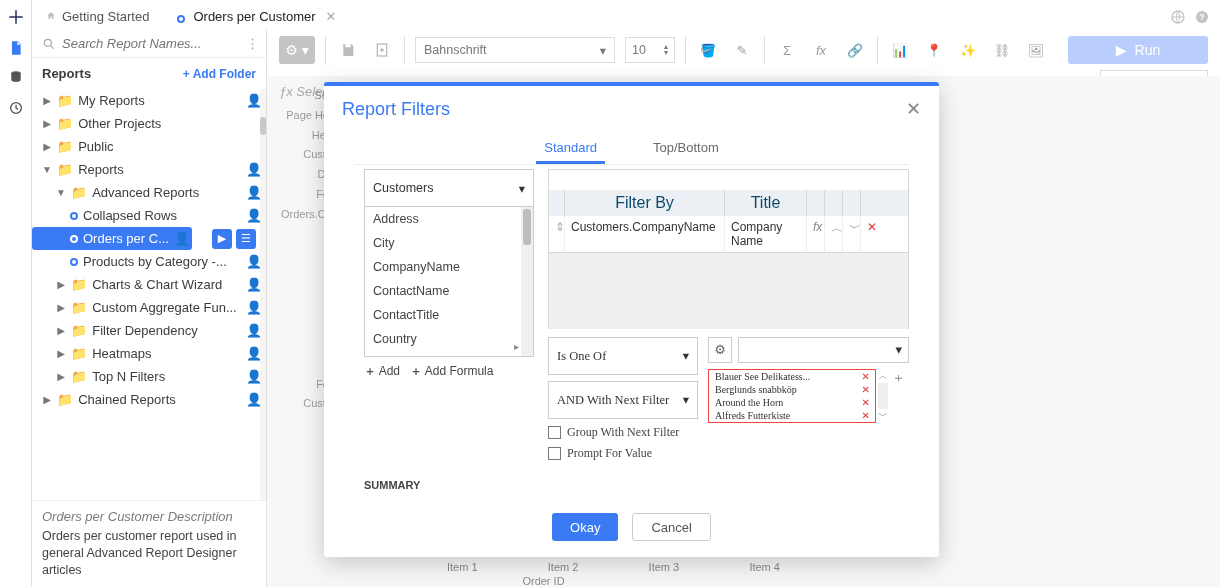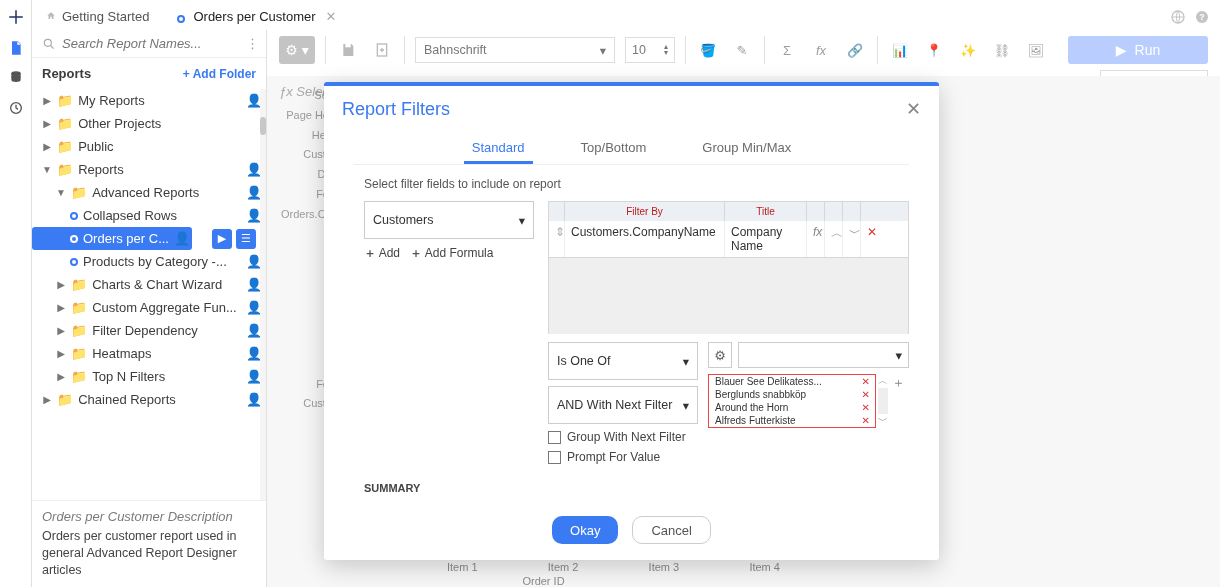--- a/index.html
+++ b/index.html
@@ -73,46 +73,46 @@
   .dd{border:1px solid #ccc;height:38px;display:flex;align-items:center;padding:0 8px;justify-content:space-between;font-size:12.5px;color:#333;background:#fff;cursor:pointer;}
   .flist{border:1px solid #ccc;border-top:none;height:150px;overflow:hidden;position:relative;background:#fff;}
   .flist .fi{padding:5px 8px;font-size:12.5px;color:#444;cursor:pointer;}
   .flist .sc{position:absolute;right:0;top:0;bottom:0;width:12px;background:#f0f0f0;}
   .flist .sc::after{content:"";position:absolute;right:2px;top:2px;width:8px;height:36px;background:#bdbdbd;border-radius:3px;}
   .flist .addarrow{position:absolute;right:14px;bottom:4px;color:#888;font-size:10px;}
   .addrow{display:flex;gap:10px;align-items:center;margin-top:6px;font-size:12px;color:#444;}
   .addrow .plus{font-weight:700;color:#555;}
   .rightcol{flex:1;display:flex;flex-direction:column;}
   .ftable{border:1px solid #d7d7d7;background:#fff;}
-  .fth{display:flex;background:#eceff4;font-size:10px;color:#b91c1c;}
+  .fth{display:flex;background:#eceff4;font-size:16px;color:#0c4a6e;margin-top:20px;}
   .fth>div{padding:4px 6px;border-right:1px solid #d7d7d7;}
   .ftd{display:flex;font-size:12px;color:#333;background:#fff;}
   .ftd>div{padding:4px 6px;border-right:1px solid #eee;}
   .col-grip{width:16px;text-align:center;color:#aaa;}
   .col-fb{flex:0 0 160px;}
   .col-tt{flex:0 0 82px;}
   .col-ic{width:18px;text-align:center;color:#888;}
   .col-del{width:18px;text-align:center;color:#d33;}
   .fgap{height:76px;background:#efefef;border-left:1px solid #d7d7d7;border-right:1px solid #d7d7d7;}
-  .condrow{display:flex;gap:10px;margin-top:8px;align-items:flex-start;}
+  .condrow{display:flex;gap:10px;margin-top:8px;align-items:flex-start;font-family:Liberation Serif, serif;}
   .cond-left{width:150px;display:flex;flex-direction:column;gap:6px;}
   .cond-right{flex:1;display:flex;gap:6px;align-items:flex-start;}
   .gearbox{border:1px solid #ccc;width:24px;height:26px;display:flex;align-items:center;justify-content:center;color:#666;}
   .valsel{border:1px solid #ccc;flex:1;height:26px;display:flex;align-items:center;justify-content:flex-end;padding:0 6px;}
   .vlist{border:1px solid #ef4444;width:168px;background:#fff;font-size:10px;position:relative;}
   .vlist .vi{display:flex;align-items:center;justify-content:space-between;padding:1px 5px 1px 6px;}
   .vlist .vx{color:#d33;}
   .vctrl{display:flex;flex-direction:column;gap:0;margin-left:2px;color:#888;font-size:10px;align-items:center;}
   .chk{display:flex;align-items:center;gap:6px;font-size:12px;color:#444;}
   .chk .box{width:13px;height:13px;border:1.5px solid #777;}
   .summary{margin:8px 30px 0 40px;}
   .summary h5{font-size:11px;font-weight:700;color:#444;margin-bottom:4px;}
   .sumbox{border:1px solid #ddd;padding:8px 10px;font-size:12px;color:#555;line-height:1.4;}
   .mfoot{display:flex;justify-content:center;gap:14px;padding:18px 0 16px;}
-  .btn{height:28px;padding:0 18px;border-radius:10px;display:inline-flex;align-items:center;cursor:pointer;font-size:13px;}
+  .btn{height:28px;padding:0 18px;border-radius:3px;display:inline-flex;align-items:center;cursor:pointer;font-size:13px;}
   .btn.primary{background:#3a7af2;color:#fff;}
   .btn.sec{background:#fff;border:1px solid #ccc;color:#555;}
   svg{display:block;}
 </style>
 </head>
 <body>
 
 <div class="tabstrip">
   <div class="brand">
     <svg viewBox="0 0 24 24">
@@ -370,31 +370,39 @@
 </div>
 
 <div class="modal">
   <div class="hd">
     <h2>Report Filters</h2>
     <span class="close">✕</span>
   </div>
   <div class="mtabs">
     <div class="mtab act">Standard</div>
     <div class="mtab">Top/Bottom</div>
-    <div class="mtab">Group Min/Max</div>
-  </div>
-
-  <div class="instr" style="padding:12px 0 0 42px;">Select filter fields to include on report</div>
+  </div>
+
 
   <div class="mbody" style="padding-top:4px;">
     <div class="leftcol">
       <div class="dd">
           <span>Customers</span>
           <span>▾</span>
         </div>
+      <div class="flist">
+        <div class="fi">Address</div>
+        <div class="fi">City</div>
+        <div class="fi">CompanyName</div>
+        <div class="fi">ContactName</div>
+        <div class="fi">ContactTitle</div>
+        <div class="fi">Country</div>
+        <div class="sc"></div>
+        <span class="addarrow">▸</span>
+      </div>
       <div class="addrow">
         <span><span class="plus">＋</span> <span>Add</span></span>
         <span><span class="plus">＋</span> <span>Add Formula</span></span>
       </div>
     </div>
 
     <div class="rightcol">
       <div class="ftable">
         <div class="fth">
           <div class="col-grip"></div>

